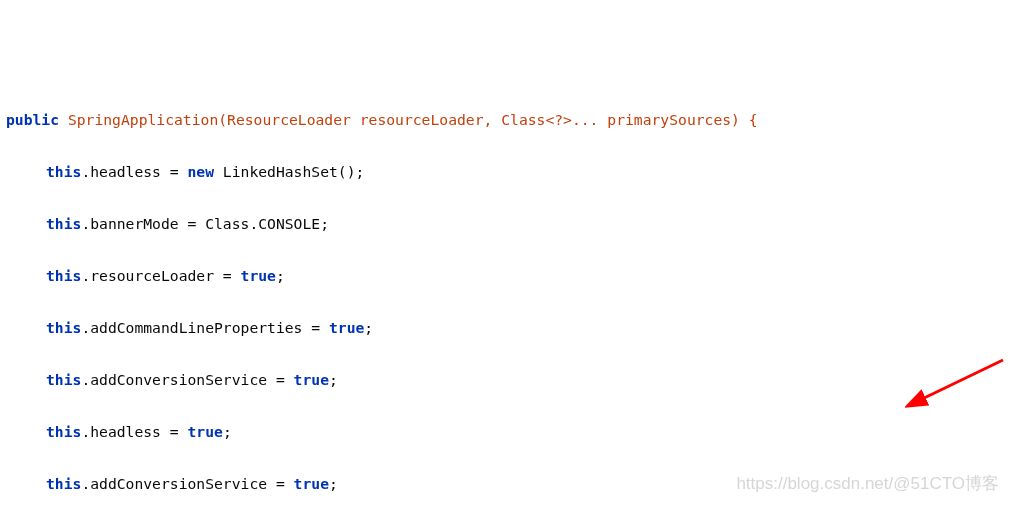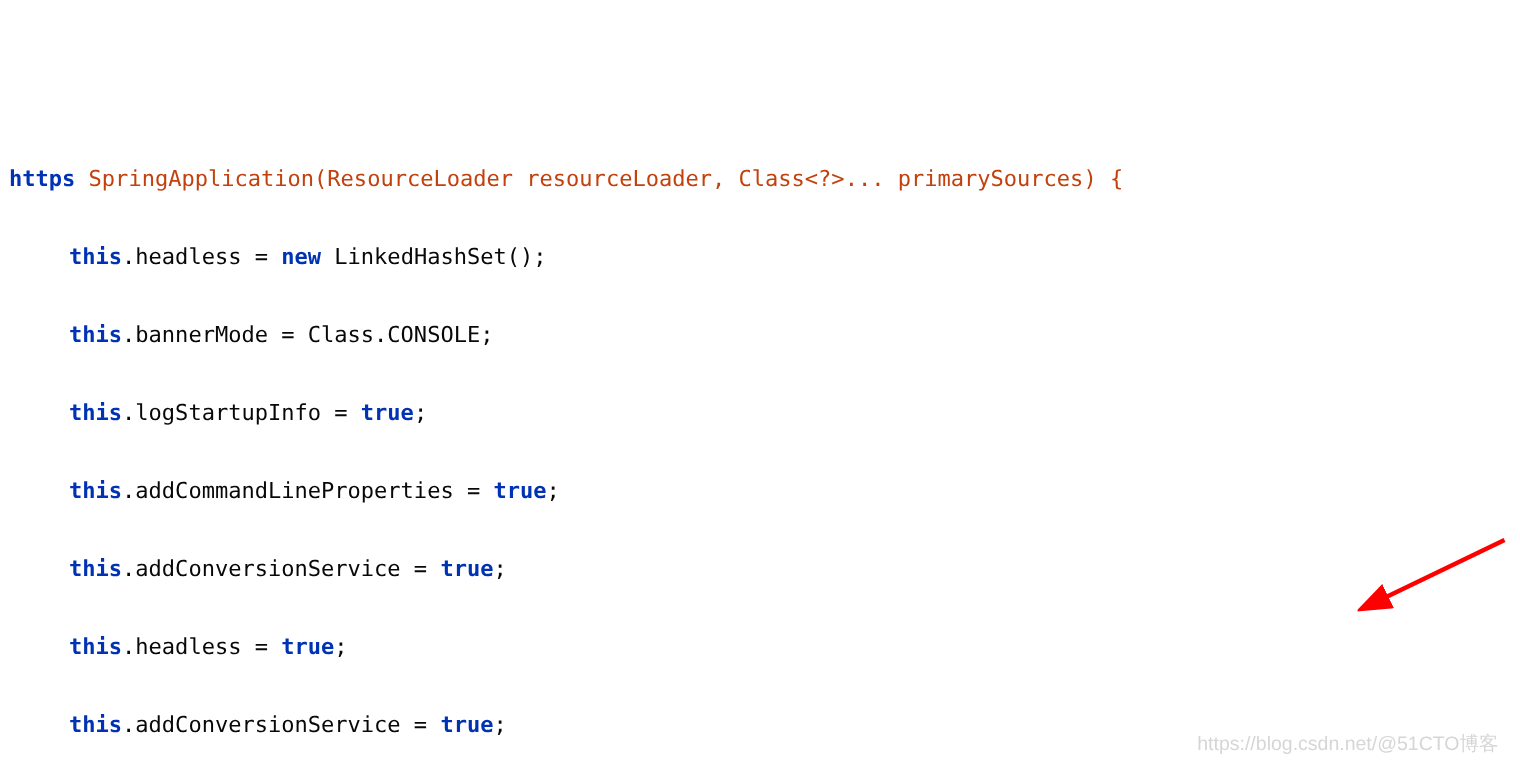--- a/index.html
+++ b/index.html
@@ -15,35 +15,35 @@
     overflow: hidden;
     width: 1013px;
     height: 511px;
     box-sizing: border-box;
   }
   .kw   { color: #0033b3; font-weight: bold; }
   .ident{ color: #c2410c; }
   .line { display:block; padding-left: 0; }
   .indent1 { padding-left: 40px; }
   .watermark {
-    position:absolute; right:14px; bottom:2px;
-    color:#d6d6d6; font-family: Arial, sans-serif; font-size:13px;
+    position:absolute; right:14px; bottom:14px;
+    color:#d6d6d6; font-family: Arial, sans-serif; font-size:17px;
     pointer-events:none;
   }
   svg.arrow { position:absolute; pointer-events:none; }
 </style>
 </head>
 <body>
 
 
 
-<span class="line"><span class="kw">https</span><span class="ident"> SpringApplication(ResourceLoader resourceLoader, Class&lt;?&gt;... primarySources) {</span></span>
+<span class="line"><span class="kw">public</span><span class="ident"> SpringApplication(ResourceLoader resourceLoader, Class&lt;?&gt;... primarySources) {</span></span>
 <span class="line indent1"><span class="kw">this</span><span>.headless = </span><span class="kw">new</span><span> LinkedHashSet();</span></span>
 <span class="line indent1"><span class="kw">this</span><span>.bannerMode = Class.CONSOLE;</span></span>
-<span class="line indent1"><span class="kw">this</span><span>.logStartupInfo = </span><span class="kw">true</span><span>;</span></span>
+<span class="line indent1"><span class="kw">this</span><span>.resourceLoader = </span><span class="kw">true</span><span>;</span></span>
 <span class="line indent1"><span class="kw">this</span><span>.addCommandLineProperties = </span><span class="kw">true</span><span>;</span></span>
 <span class="line indent1"><span class="kw">this</span><span>.addConversionService = </span><span class="kw">true</span><span>;</span></span>
 <span class="line indent1"><span class="kw">this</span><span>.headless = </span><span class="kw">true</span><span>;</span></span>
 <span class="line indent1"><span class="kw">this</span><span>.addConversionService = </span><span class="kw">true</span><span>;</span></span>
 
 
 
 
 
 

